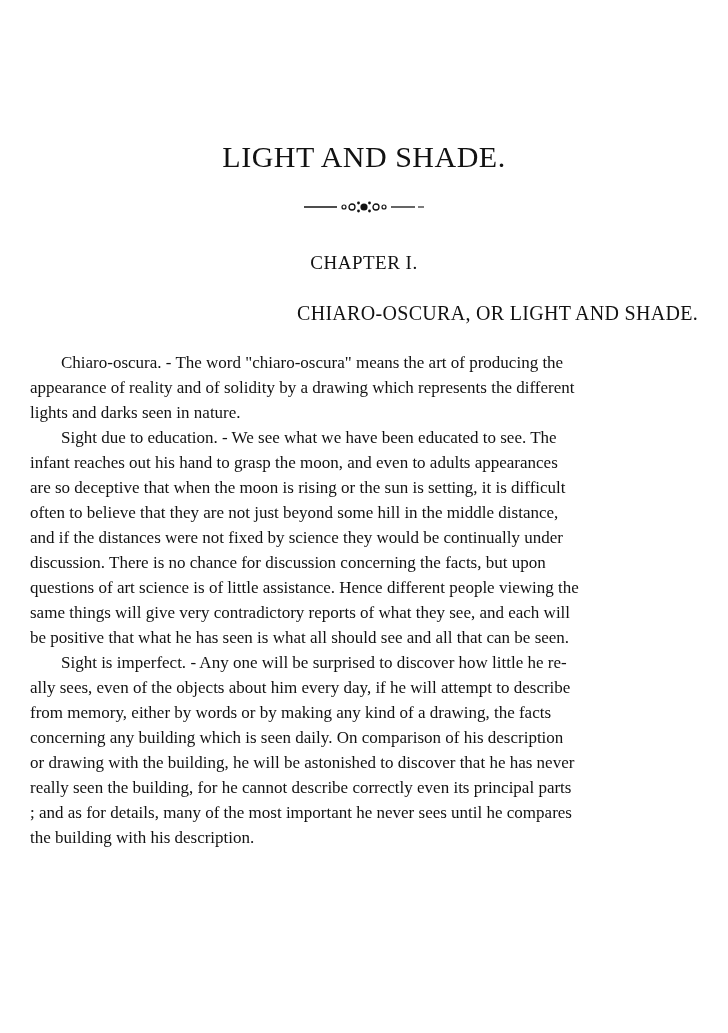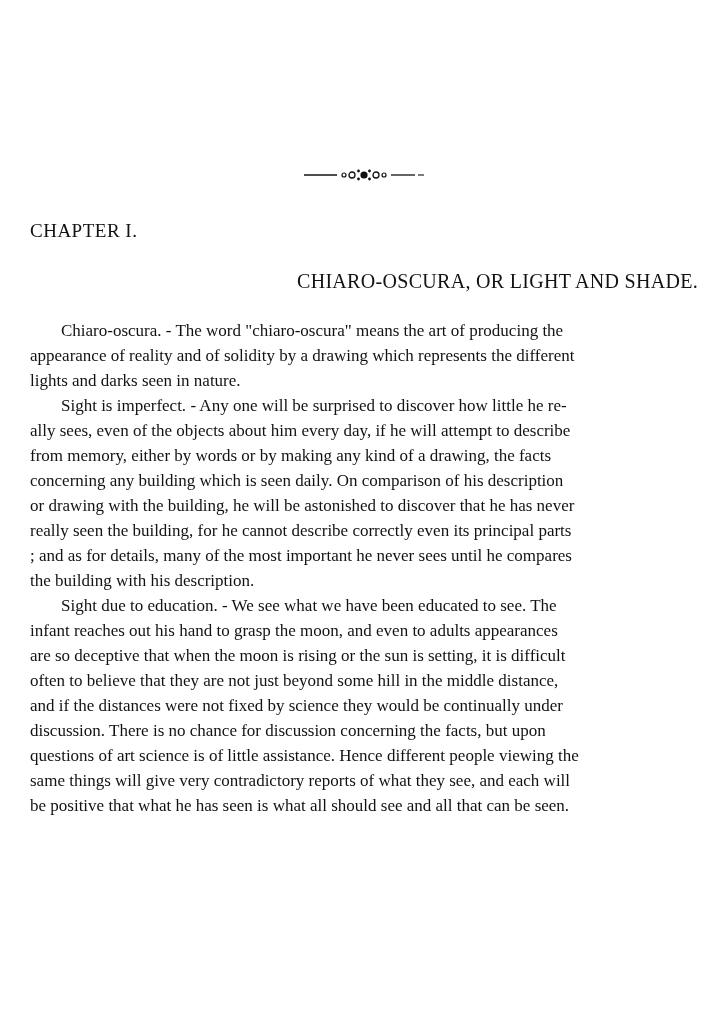--- a/index.html
+++ b/index.html
@@ -33,20 +33,21 @@
     height: 14px;
     display: flex;
     justify-content: center;
     align-items: center;
   }
   .chapter {
     margin: 36px 0 0 0;
     font-size: 19px;
     line-height: 22px;
     font-weight: 400;
+    text-align: center;
     letter-spacing: 0.5px;
   }
   .section-heading {
     margin: 27px 0 0 0;
     font-size: 20px;
     line-height: 24px;
     font-weight: 400;
     text-align: right;
     letter-spacing: 0.3px;
   }
@@ -65,20 +66,21 @@
   }
   .para .ptext {
     white-space: pre-line;
   }
 </style>
 </head>
 <body>
 
 <div class="page">
 
+  <h1 class="title">LIGHT AND SHADE.</h1>
 
   <div class="ornament-row">
     <span>
       <svg width="122" height="14" viewBox="0 0 122 14" xmlns="http://www.w3.org/2000/svg">
         <line x1="1" y1="7" x2="34" y2="7" stroke="#121212" stroke-width="1.3"></line>
         <circle cx="41" cy="7" r="2" fill="none" stroke="#121212" stroke-width="1.2"></circle>
         <circle cx="49" cy="7" r="3" fill="none" stroke="#121212" stroke-width="1.3"></circle>
         <circle cx="61" cy="7" r="3.6" fill="#121212"></circle>
         <circle cx="55.5" cy="3" r="1.4" fill="#121212"></circle>
         <circle cx="55.5" cy="11" r="1.4" fill="#121212"></circle>
@@ -99,40 +101,40 @@
   <div class="body-text">
 
     <p class="para">
       <b class="lead">Chiaro-oscura.</b>
       <span class="ptext">- The word "chiaro-oscura" means the art of producing the
 appearance of reality and of solidity by a drawing which represents the different
 lights and darks seen in nature.</span>
     </p>
 
     <p class="para">
-      <b class="lead">Sight is imperfect.</b>
-      <span class="ptext">- Any one will be surprised to discover how little he re-
-ally sees, even of the objects about him every day, if he will attempt to describe
-from memory, either by words or by making any kind of a drawing, the facts
-concerning any building which is seen daily. On comparison of his description
-or drawing with the building, he will be astonished to discover that he has never
-really seen the building, for he cannot describe correctly even its principal parts
-; and as for details, many of the most important he never sees until he compares
-the building with his description.</span>
-    </p>
-
-    <p class="para">
       <b class="lead">Sight due to education.</b>
       <span class="ptext">- We see what we have been educated to see. The
 infant reaches out his hand to grasp the moon, and even to adults appearances
 are so deceptive that when the moon is rising or the sun is setting, it is difficult
 often to believe that they are not just beyond some hill in the middle distance,
 and if the distances were not fixed by science they would be continually under
 discussion. There is no chance for discussion concerning the facts, but upon
 questions of art science is of little assistance. Hence different people viewing the
 same things will give very contradictory reports of what they see, and each will
 be positive that what he has seen is what all should see and all that can be seen.</span>
     </p>
 
+    <p class="para">
+      <b class="lead">Sight is imperfect.</b>
+      <span class="ptext">- Any one will be surprised to discover how little he re-
+ally sees, even of the objects about him every day, if he will attempt to describe
+from memory, either by words or by making any kind of a drawing, the facts
+concerning any building which is seen daily. On comparison of his description
+or drawing with the building, he will be astonished to discover that he has never
+really seen the building, for he cannot describe correctly even its principal parts
+; and as for details, many of the most important he never sees until he compares
+the building with his description.</span>
+    </p>
+
 
   </div>
 
 </div>
 
 </body></html>

